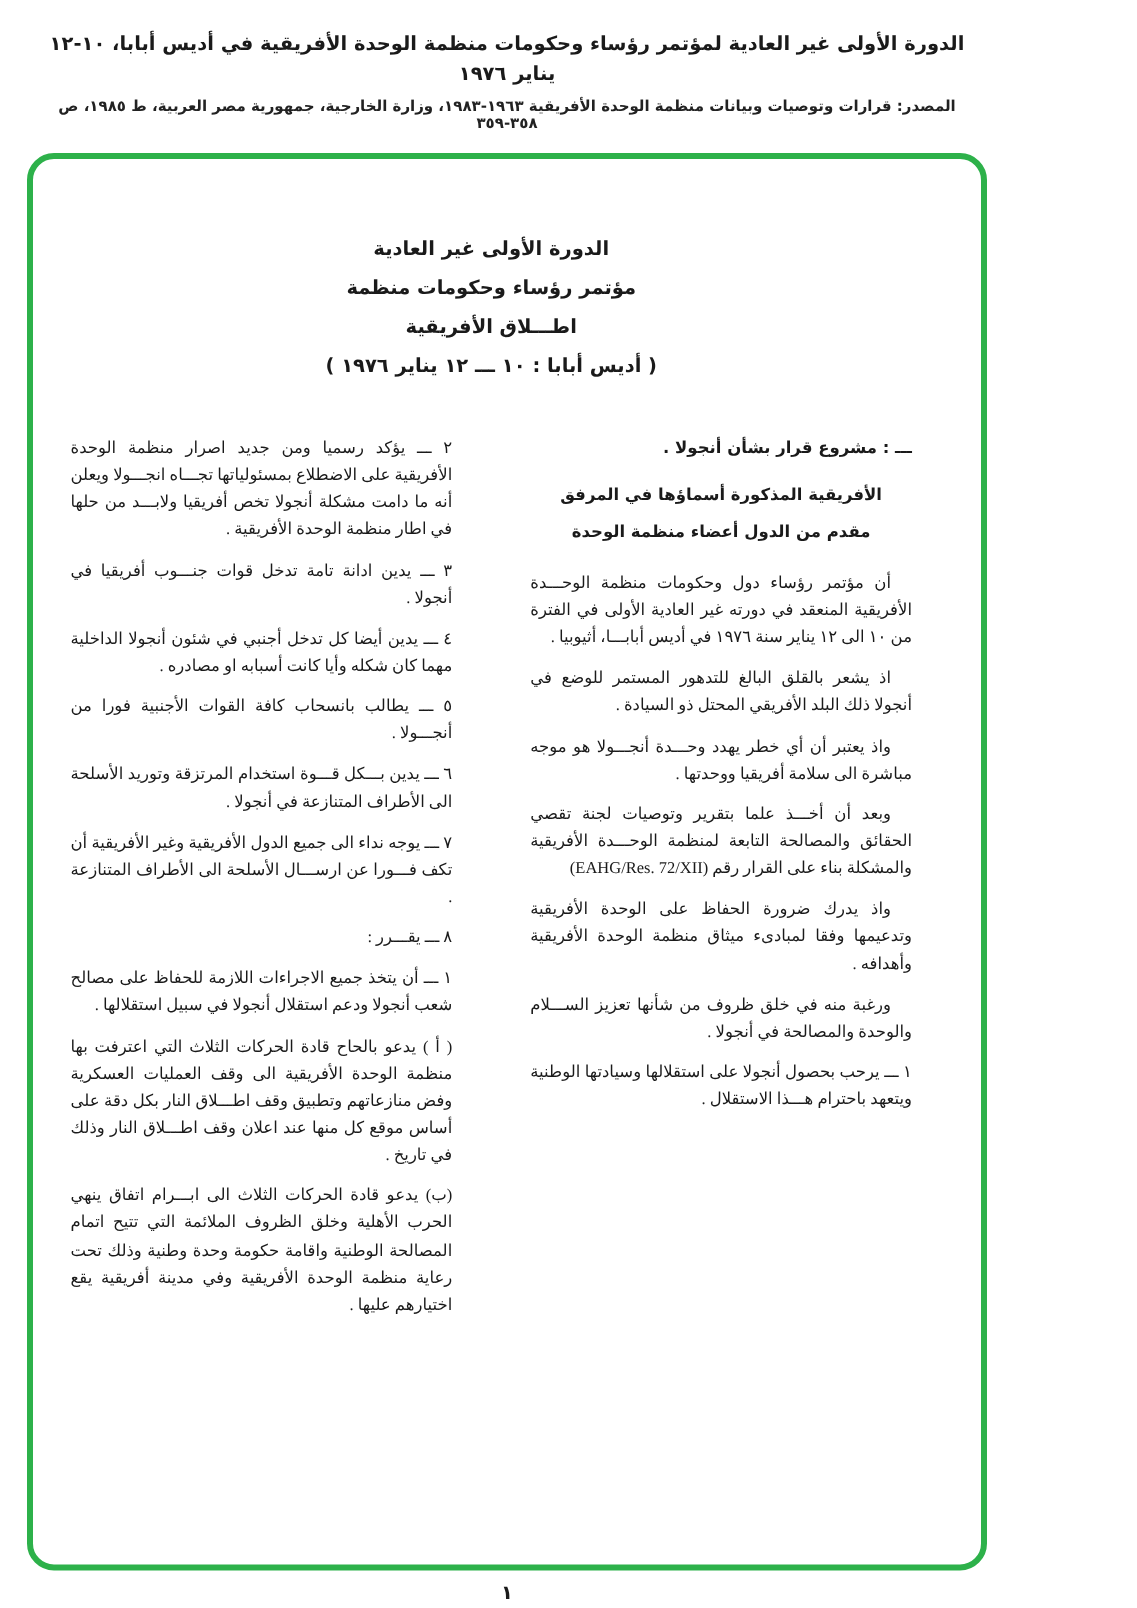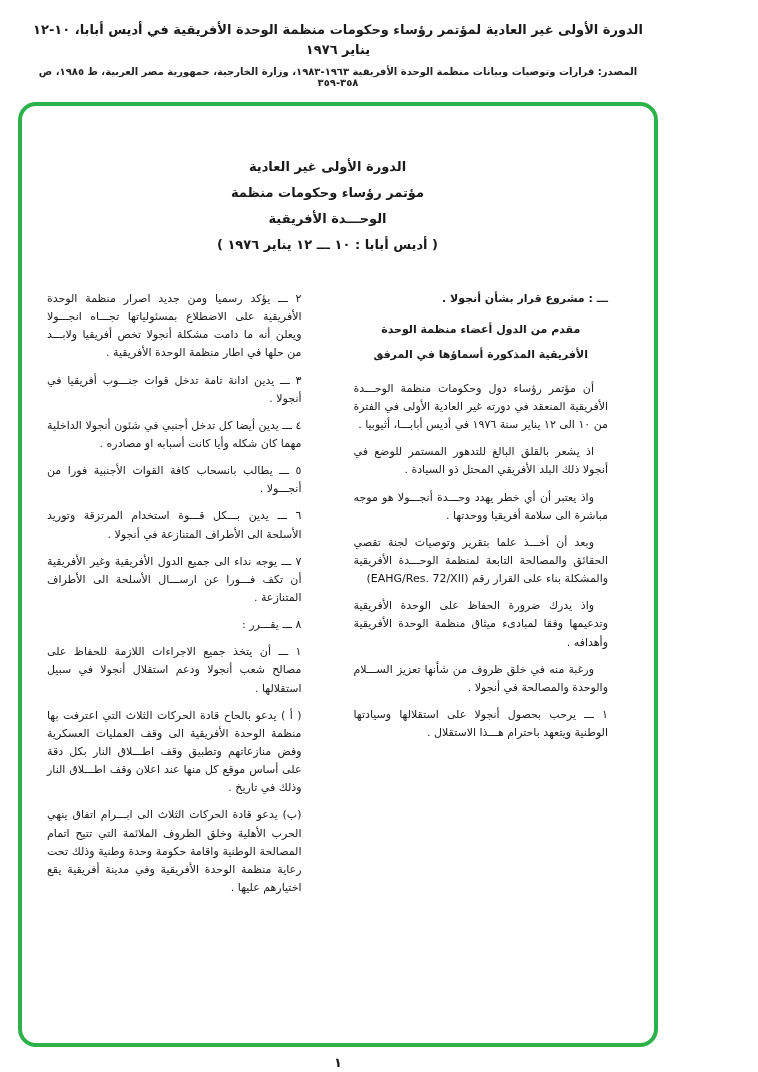--- a/index.html
+++ b/index.html
@@ -13,21 +13,21 @@
     border:4px solid #2db14a;
     border-radius:18px;
     box-sizing:border-box;
     min-height:945px;
     padding:30px 40px 26px 40px;
   }
   .doc-title{text-align:center;font-weight:bold;font-size:13px;line-height:2.0;margin-top:18px;}
   .doc-title div{margin:0;}
   .columns{display:flex;gap:52px;margin-top:32px;padding:0 6px;}
   .col{flex:1;font-size:11px;line-height:1.65;text-align:justify;}
-  .para{margin:0 0 9px 0;}
+  .para{margin:0 0 9px 0;font-family:Liberation Serif, serif;}
   .col-right .para{text-indent:14px;}
   .col-right .para.numbered{text-indent:0;}
   .intro{font-weight:bold;margin:0 0 12px 0;}
   .presented{font-weight:bold;text-align:center;line-height:1.9;margin:0 0 4px 0;}
   .presented-block{margin-bottom:14px;}
   .page-number{text-align:center;font-size:13px;font-weight:bold;margin-top:8px;padding-bottom:10px;}
 </style>
 </head>
 <body>
 
@@ -36,31 +36,31 @@
   <header class="top-header">
     <div class="header-title">الدورة الأولى غير العادية لمؤتمر رؤساء وحكومات منظمة الوحدة الأفريقية في أديس أبابا، ١٠-١٢ يناير ١٩٧٦</div>
     <div class="header-source">المصدر: قرارات وتوصيات وبيانات منظمة الوحدة الأفريقية ١٩٦٣-١٩٨٣، وزارة الخارجية، جمهورية مصر العربية، ط ١٩٨٥، ص ٣٥٨-٣٥٩</div>
   </header>
 
   <div class="green-frame" style="border-color: rgb(45, 177, 74); padding-left: 19px;">
 
     <div class="doc-title">
       <div>الدورة الأولى غير العادية</div>
       <div>مؤتمر رؤساء وحكومات منظمة</div>
-      <div>الوحـــدة الأفريقية</div>
+      <div>اطـــلاق الأفريقية</div>
       <div>( أديس أبابا : ١٠ ـــ ١٢ يناير ١٩٧٦ )</div>
     </div>
 
     <div class="columns">
 
       <div class="col col-right">
         <p class="intro">ـــ : مشروع قرار بشأن أنجولا .</p>
         <div class="presented-block">
+          <p class="presented">الأفريقية المذكورة أسماؤها في المرفق</p>
           <p class="presented">مقدم من الدول أعضاء منظمة الوحدة</p>
-          <p class="presented">الأفريقية المذكورة أسماؤها في المرفق</p>
         </div>
         <p class="para">أن مؤتمر رؤساء دول وحكومات منظمة الوحـــدة الأفريقية المنعقد في دورته غير العادية الأولى في الفترة من ١٠ الى ١٢ يناير سنة ١٩٧٦ في أديس أبابـــا، أثيوبيا .</p>
         <p class="para">اذ يشعر بالقلق البالغ للتدهور المستمر للوضع في أنجولا ذلك البلد الأفريقي المحتل ذو السيادة .</p>
         <p class="para">واذ يعتبر أن أي خطر يهدد وحـــدة أنجـــولا هو موجه مباشرة الى سلامة أفريقيا ووحدتها .</p>
         <p class="para">وبعد أن أخـــذ علما بتقرير وتوصيات لجنة تقصي الحقائق والمصالحة التابعة لمنظمة الوحـــدة الأفريقية والمشكلة بناء على القرار رقم (EAHG/Res. 72/XII)</p>
         <p class="para">واذ يدرك ضرورة الحفاظ على الوحدة الأفريقية وتدعيمها وفقا لمبادىء ميثاق منظمة الوحدة الأفريقية وأهدافه .</p>
         <p class="para">ورغبة منه في خلق ظروف من شأنها تعزيز الســـلام والوحدة والمصالحة في أنجولا .</p>
         <p class="para numbered">١ ـــ يرحب بحصول أنجولا على استقلالها وسيادتها الوطنية ويتعهد باحترام هـــذا الاستقلال .</p>
       </div>
 

